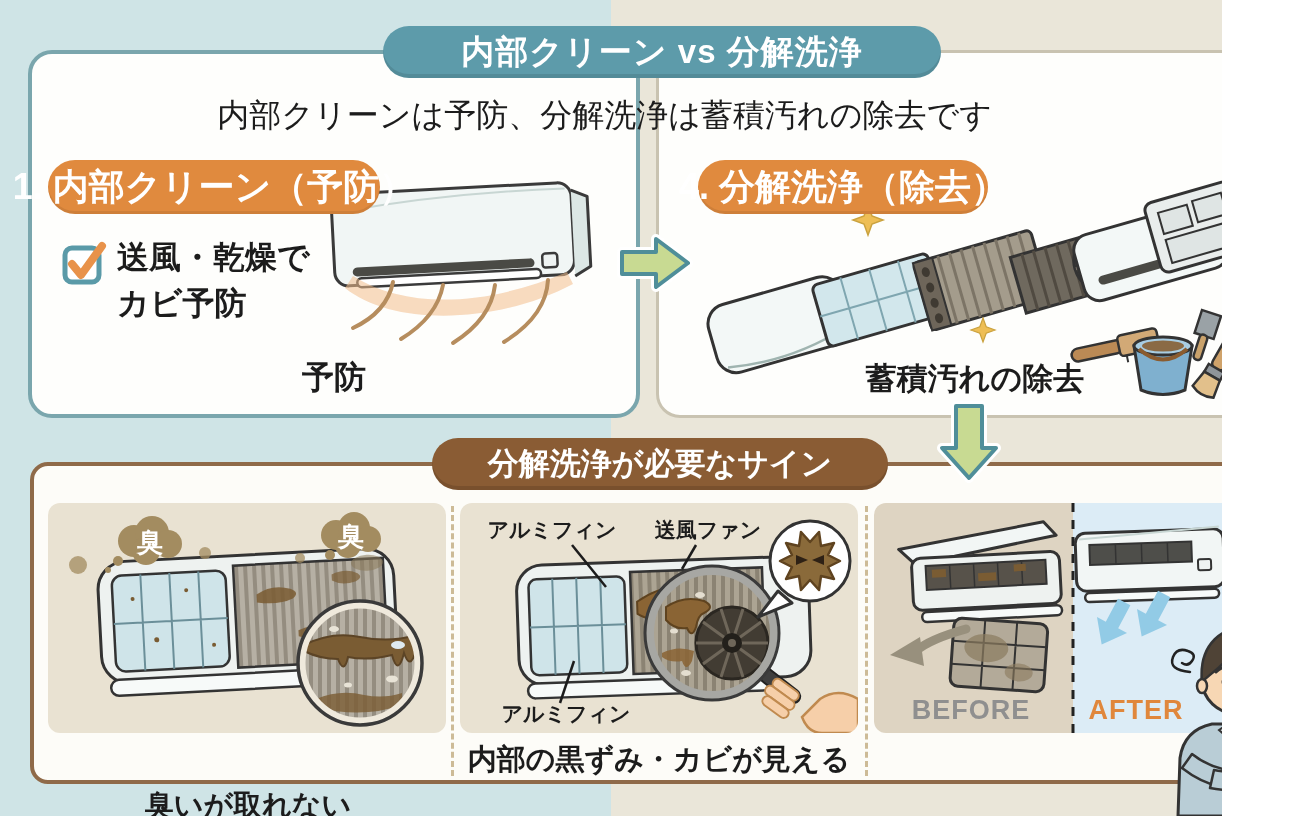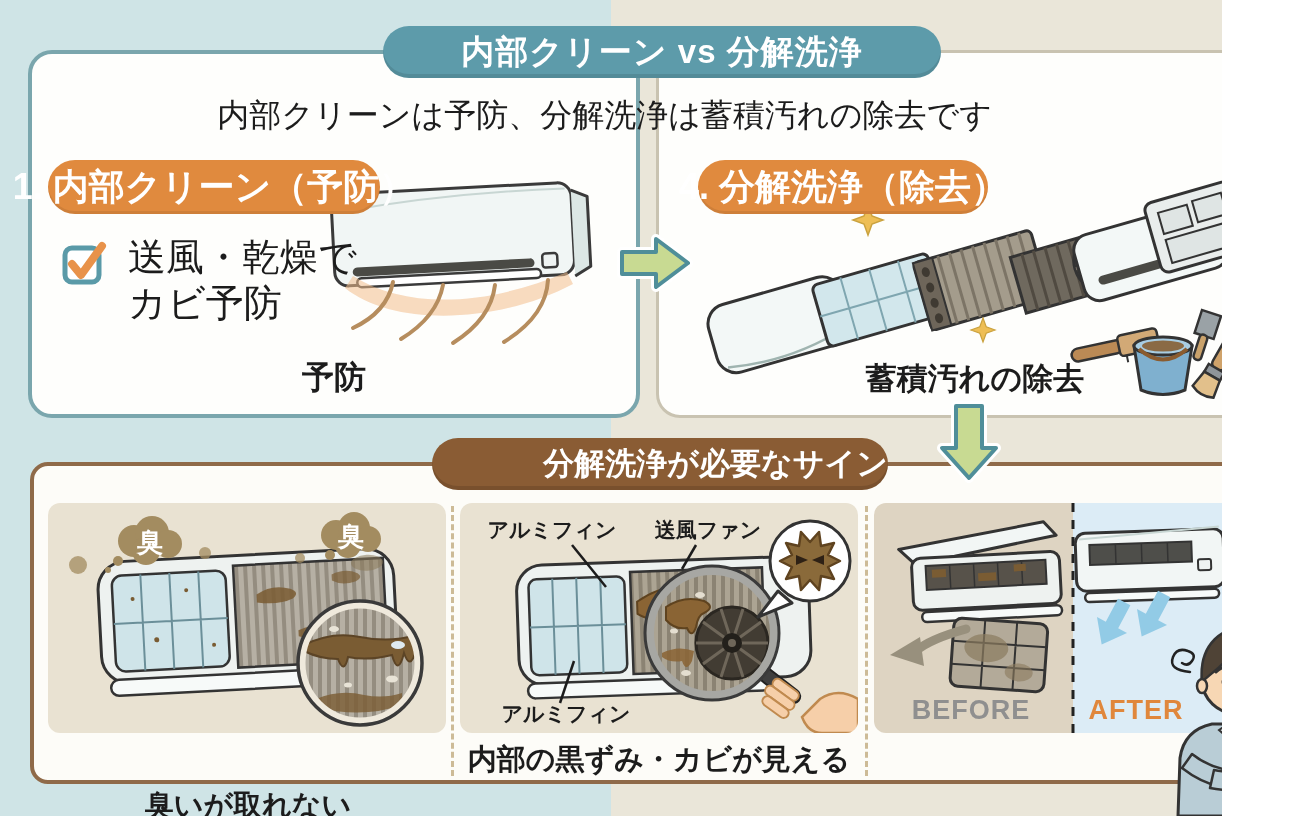--- a/index.html
+++ b/index.html
@@ -13,28 +13,28 @@
     color:#fff;font-weight:bold;border-radius:30px;white-space:nowrap;}
   .banner-top{left:383px;top:26px;width:558px;height:52px;background:var(--teal,#5d9baa);
     font-size:33px;z-index:5;box-shadow:inset 0 -4px 0 rgba(0,0,0,.10);letter-spacing:1px;}
   .page-title{position:absolute;left:132px;top:94px;width:860px;text-align:right;
     font-size:32px;font-weight:normal;z-index:3;}
   .badge{height:54px;background:var(--orange,#e08a3e);font-size:36px;z-index:4;
     box-shadow:inset 0 -3px 0 rgba(0,0,0,.08);}
   .badge-1{left:48px;top:160px;width:332px;}
   .badge-2{left:698px;top:160px;width:290px;}
   .check-row{position:absolute;left:62px;top:234px;z-index:3;display:flex;align-items:flex-start;}
-  .check-text{font-size:38px;font-weight:normal;line-height:46px;margin-left:20px;}
+  .check-text{font-size:32px;font-weight:bold;line-height:46px;margin-left:9px;}
   .caption{position:absolute;text-align:center;font-weight:bold;z-index:3;}
   .cap-left{left:174px;top:356px;width:320px;font-size:32px;}
   .cap-right{left:810px;top:358px;width:330px;font-size:31px;}
   .signs{position:absolute;left:30px;top:462px;width:1254px;height:322px;background:#fdfcf8;
     border:4px solid var(--brown-border,#8f6a49);border-radius:18px;box-sizing:border-box;z-index:1;}
   .banner-signs{left:432px;top:438px;width:456px;height:52px;background:var(--brown,#8a5c34);
-    font-size:31px;z-index:5;box-shadow:inset 0 -4px 0 rgba(0,0,0,.12);justify-content:flex-end;}
+    font-size:31px;z-index:5;box-shadow:inset 0 -4px 0 rgba(0,0,0,.12);}
   .panel{position:absolute;top:503px;height:230px;width:398px;background:var(--panel-beige,#e9e2d2);
     border-radius:12px;z-index:2;overflow:hidden;}
   .panel-1{left:48px;}.panel-2{left:460px;}.panel-3{left:874px;background:transparent;}
   .divider{position:absolute;top:506px;height:270px;width:0;border-left:3px dashed #cdbb97;z-index:3;}
   .div-1{left:451px;}.div-2{left:865px;}
   .sign-cap{top:740px;font-size:29px;}
   .sign-cap-1{left:50px;width:396px;margin-top:46px;}
   .sign-cap-2{left:456px;width:406px;}
   .sign-cap-3{left:862px;width:356px;}
   .ill{position:absolute;z-index:2;overflow:visible;}

